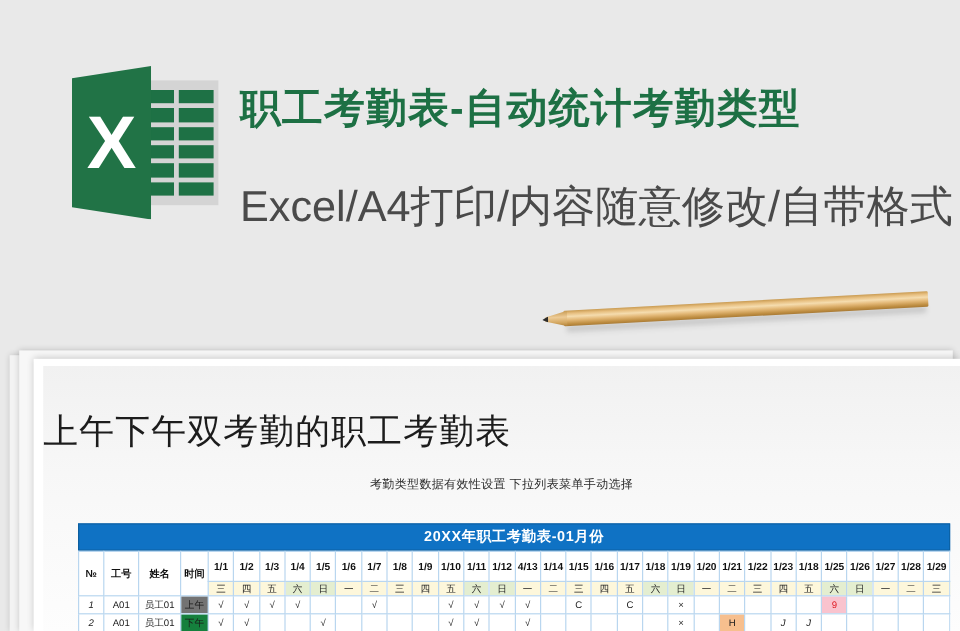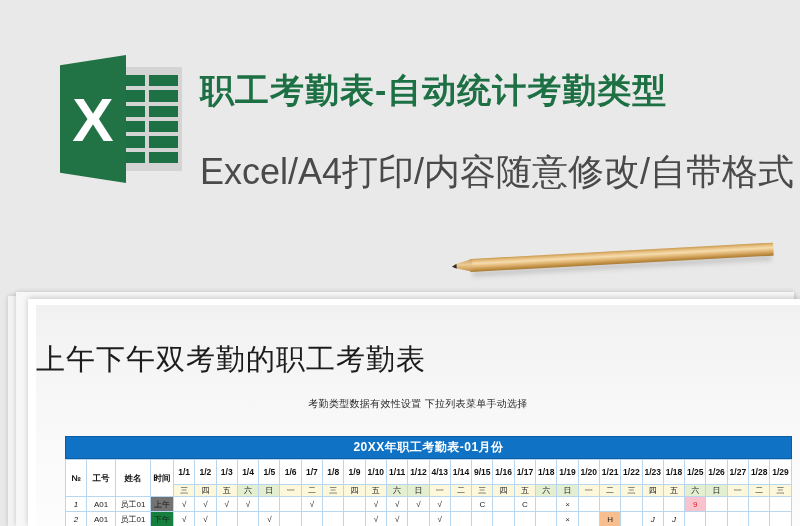--- a/index.html
+++ b/index.html
@@ -245,21 +245,21 @@
               <td>1/5</td>
               <td>1/6</td>
               <td>1/7</td>
               <td>1/8</td>
               <td>1/9</td>
               <td>1/10</td>
               <td>1/11</td>
               <td>1/12</td>
               <td>4/13</td>
               <td>1/14</td>
-              <td>9/15</td>
+              <td>1/15</td>
               <td>1/16</td>
               <td>1/17</td>
               <td>1/18</td>
               <td>1/19</td>
               <td>1/20</td>
               <td>1/21</td>
               <td>1/22</td>
               <td>1/23</td>
               <td>1/18</td>
               <td>1/25</td>

